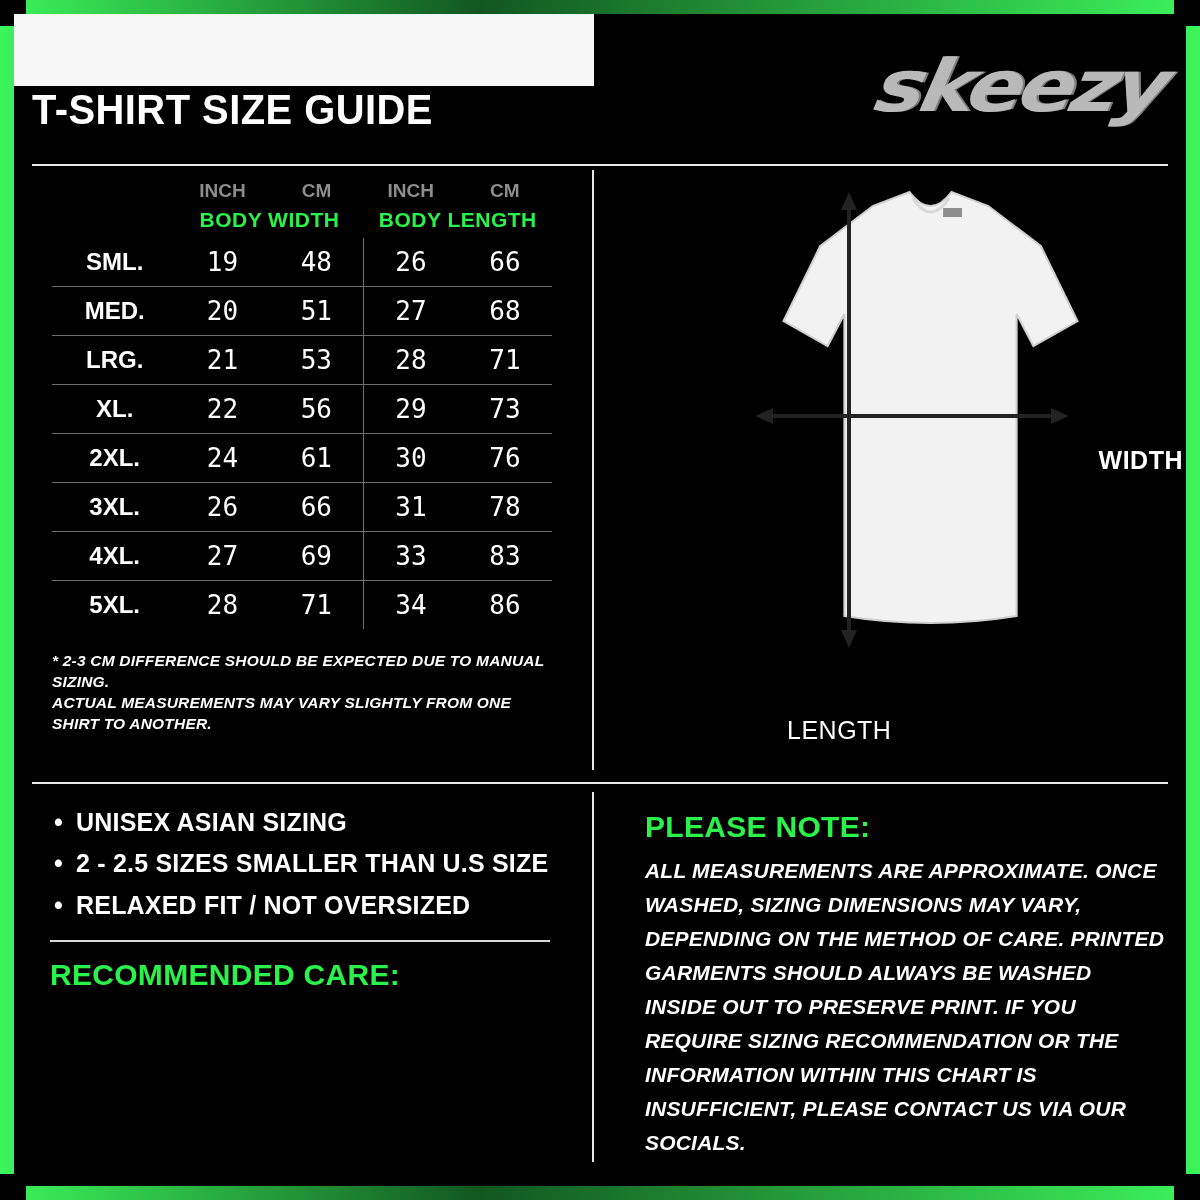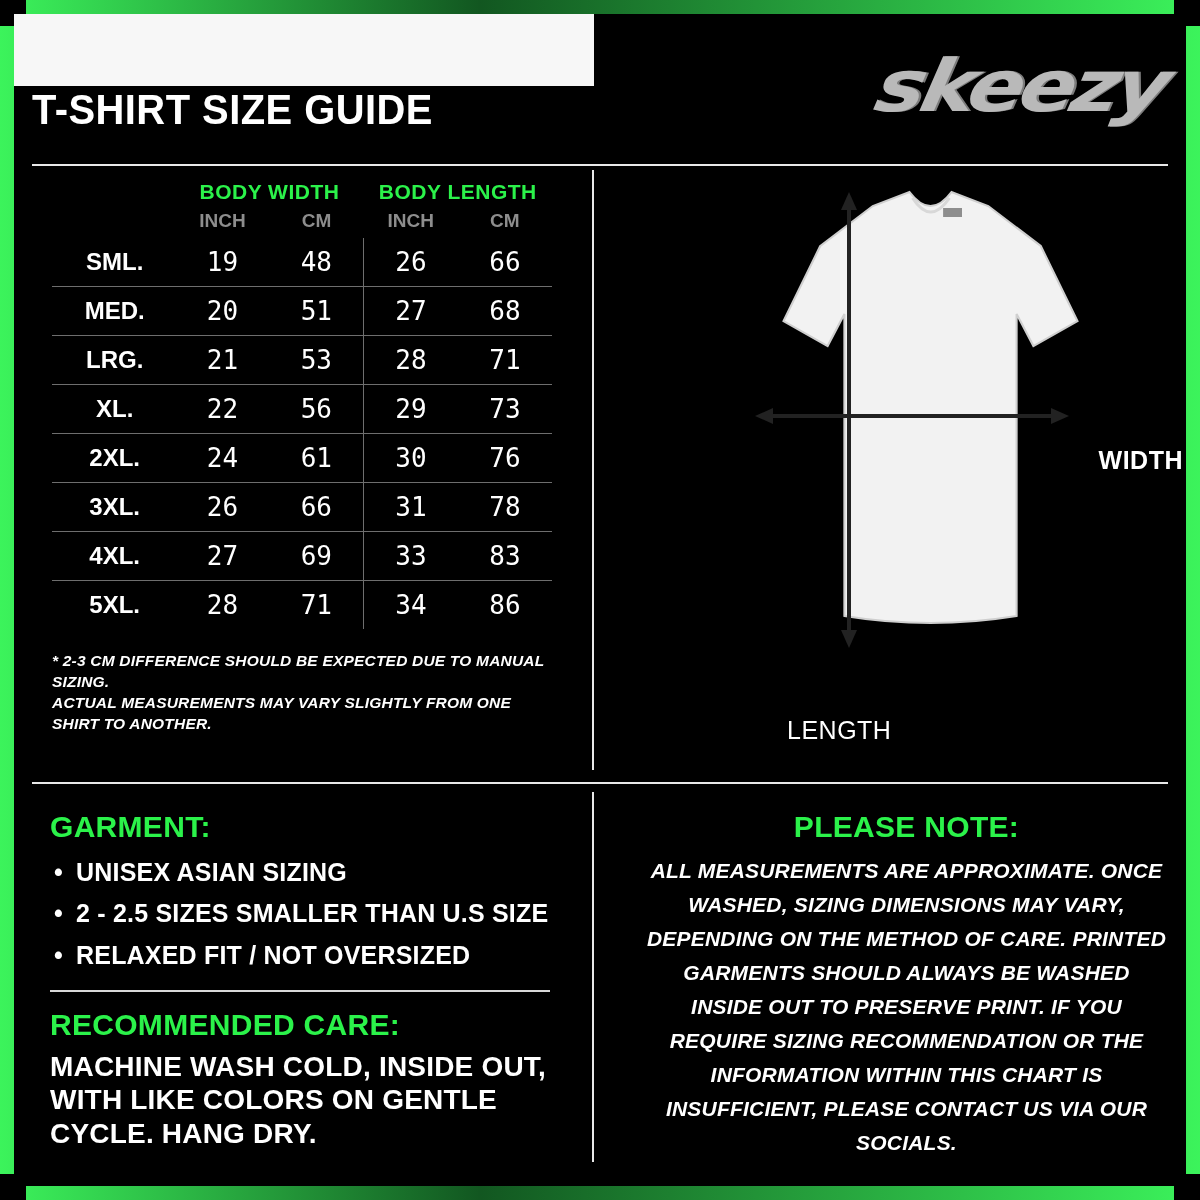--- a/index.html
+++ b/index.html
@@ -224,21 +224,21 @@
     position: absolute;
     left: 18px;
     top: 768px;
     width: 1136px;
   }
   .bottom-cols {
     display: flex;
     margin-top: 10px;
   }
   .b-left { width: 545px; position: relative; }
-  .b-right { flex: 1; padding-left: 68px; box-sizing: border-box; text-align: center; }
+  .b-right { flex: 1; padding-left: 68px; box-sizing: border-box; }
   .bvline {
     position: absolute;
     left: 560px;
     top: 10px;
     width: 2px;
     height: 370px;
     background: #e8e8e8;
   }
   .sec-head {
     color: #2bf24a;
@@ -318,30 +318,30 @@
     </header>
 
     <div class="main">
       <div class="hr"></div>
       <div class="cols">
         <div class="col-left">
 
           <table class="sizes">
             <thead>
               <tr>
-                <th class="col-lbl"></th>
-                <th class="grp-head" colspan="2">BODY WIDTH</th>
-                <th class="grp-head" colspan="2">BODY LENGTH</th>
-              </tr>
-              <tr>
                 <th></th>
                 <th class="unit-head col-w">INCH</th>
                 <th class="unit-head col-w">CM</th>
                 <th class="unit-head col-w">INCH</th>
                 <th class="unit-head col-w">CM</th>
+              </tr>
+              <tr>
+                <th class="col-lbl"></th>
+                <th class="grp-head" colspan="2">BODY WIDTH</th>
+                <th class="grp-head" colspan="2">BODY LENGTH</th>
               </tr>
             </thead>
             <tbody>
               <tr class="data-row">
                 <td class="size-label">SML.</td>
                 <td class="val">19</td>
                 <td class="val">48</td>
                 <td class="val sep-left">26</td>
                 <td class="val">66</td>
               </tr>
@@ -424,29 +424,27 @@
             <div class="lbl-length">LENGTH</div>
           </div>
         </div>
       </div>
     </div>
 
     <div class="bottom">
       <div class="hr"></div>
       <div class="bottom-cols">
         <div class="b-left">
-          <div class="sec-head">GARMENT:</div>
           <ul class="bullets">
             <li>UNISEX ASIAN SIZING</li>
             <li>2 - 2.5 SIZES SMALLER THAN U.S SIZE</li>
             <li>RELAXED FIT / NOT OVERSIZED</li>
           </ul>
           <div class="sub-hr"></div>
           <div class="sec-head">RECOMMENDED CARE:</div>
-          <div class="care-text">MACHINE WASH COLD, INSIDE OUT, WITH LIKE COLORS ON GENTLE CYCLE. HANG DRY.</div>
         </div>
 
         <div class="bvline"></div>
 
         <div class="b-right">
           <div class="note-head">PLEASE NOTE:</div>
           <div class="note-body">ALL MEASUREMENTS ARE APPROXIMATE. ONCE  WASHED, SIZING DIMENSIONS MAY VARY, DEPENDING ON THE METHOD OF CARE. PRINTED GARMENTS SHOULD ALWAYS BE WASHED INSIDE OUT TO PRESERVE PRINT.  IF YOU REQUIRE SIZING  RECOMMENDATION OR THE INFORMATION WITHIN THIS CHART IS INSUFFICIENT, PLEASE CONTACT US VIA OUR SOCIALS.</div>
         </div>
       </div>
     </div>

